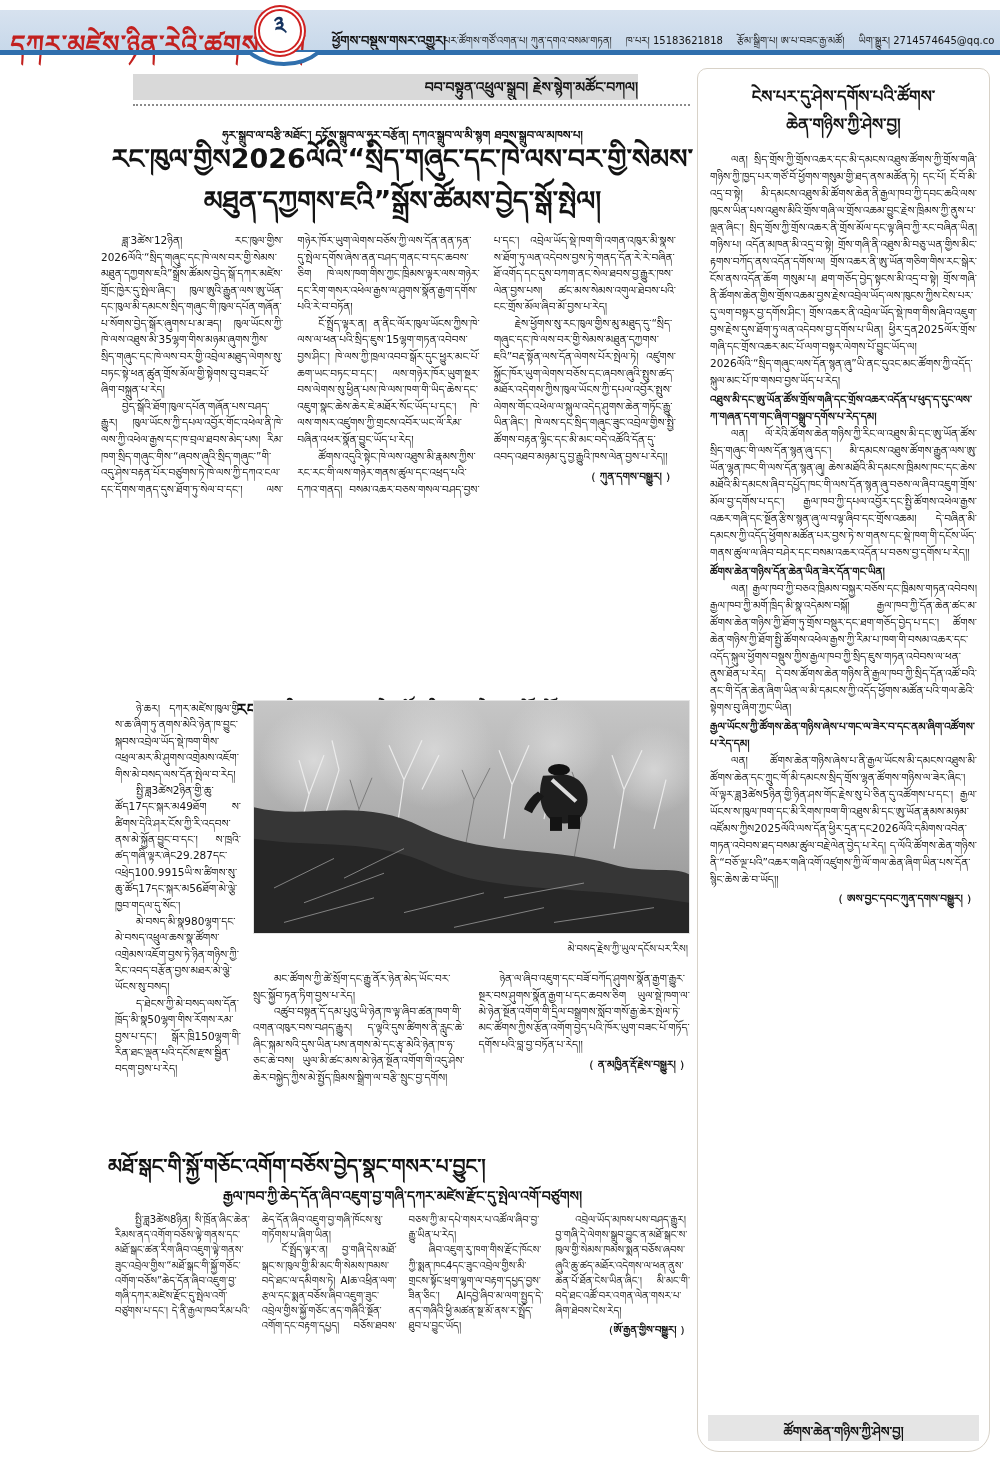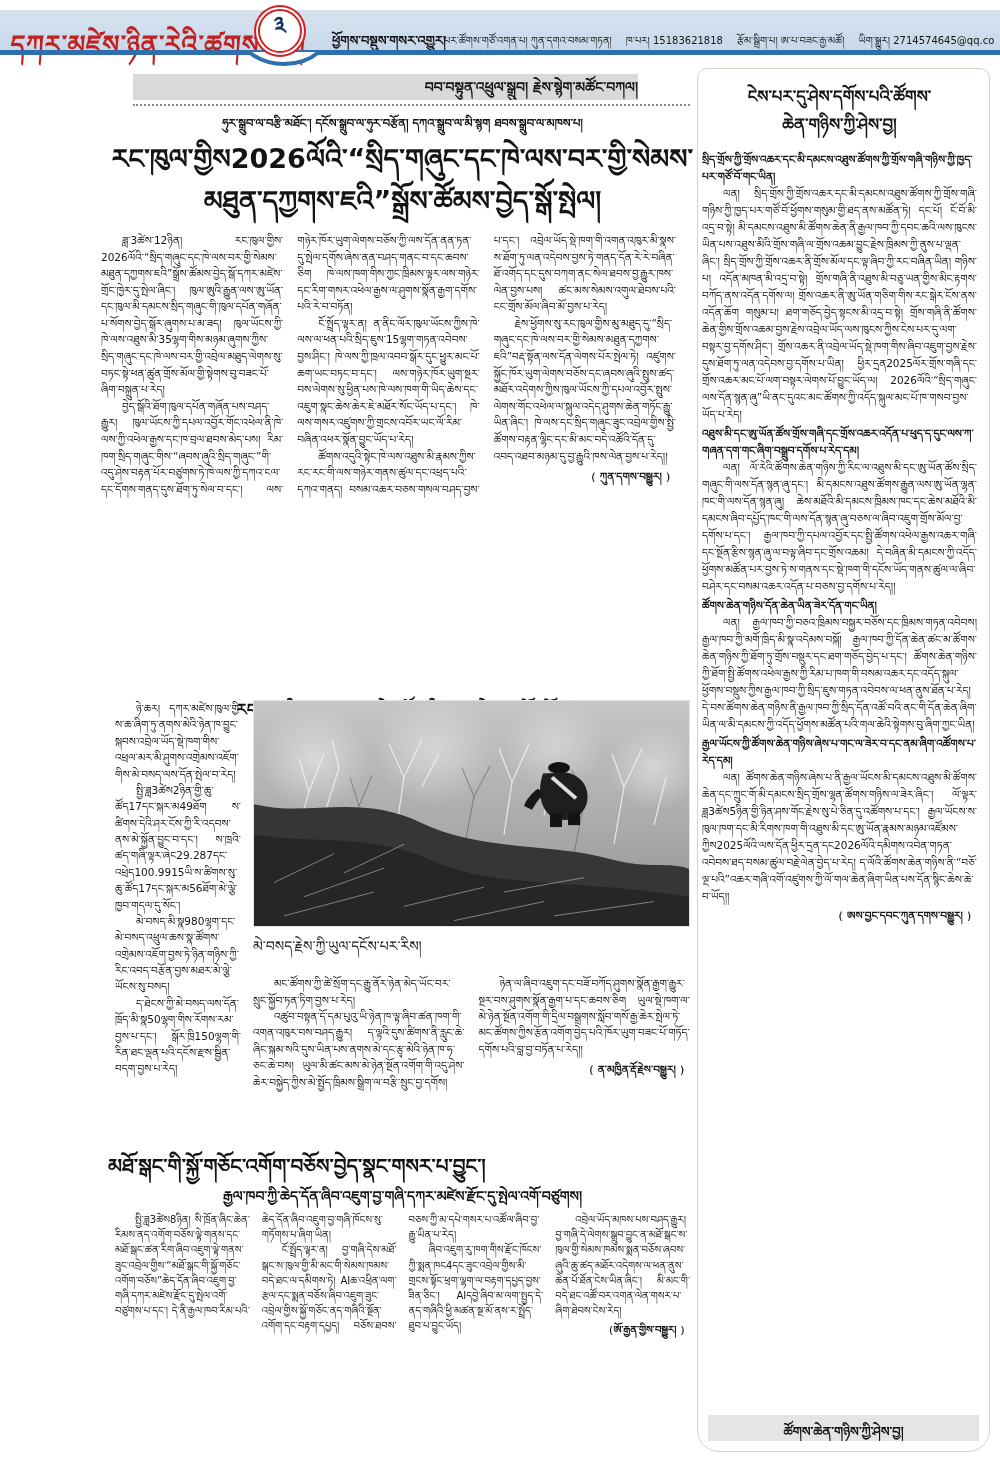--- a/index.html
+++ b/index.html
@@ -17,50 +17,50 @@
         color:#15335f;font-size:23px;font-weight:bold;z-index:3;}
   .section-name{position:absolute;left:332px;top:26px;font-size:13px;font-weight:bold;white-space:nowrap;}
   .staff{position:absolute;left:432px;top:29px;right:6px;display:flex;gap:14px;font-size:10px;white-space:nowrap;overflow:hidden;padding-left:12px;}
   .rule{position:absolute;left:0;top:50px;width:1000px;height:5px;background:#2f6fad;}
   .curve{position:absolute;left:248px;top:50px;width:72px;height:20px;z-index:2;}
 
   
   .slogan-bar{position:absolute;left:133px;top:74px;width:505px;height:26px;background:#d9d9d9;
         text-align:right;font-weight:bold;font-size:14px;line-height:26px;overflow:hidden;}
   .dotted{position:absolute;left:133px;top:104px;width:557px;border-top:2px dotted #8a8a8a;}
-  .slogan2{position:absolute;left:115px;top:110px;width:575px;text-align:center;
+  .slogan2{position:absolute;left:115px;top:122px;width:575px;text-align:center;
         font-weight:bold;font-size:11.5px;white-space:nowrap;overflow:hidden;}
 
   
   .h1{position:absolute;left:108px;top:138px;width:589px;text-align:center;
         font-weight:bold;font-size:27px;line-height:1.55;}
   .a1-body{position:absolute;left:101px;top:232px;width:575px;height:412px;
         column-count:3;column-gap:14px;font-size:10.5px;line-height:1.58;text-align:justify;overflow:hidden;}
   p.tx{margin:0;text-indent:2em;}
   p.attr{margin:4px 0 0;text-align:right;font-weight:bold;text-indent:0;}
 
   
   .h2{position:absolute;left:108px;top:692px;width:589px;text-align:center;font-weight:bold;font-size:16px;font-family:Liberation Serif, serif;}
   .a2-wrap{position:absolute;left:115px;top:700px;width:575px;height:442px;display:flex;gap:12px;}
   .a2-left{width:126px;font-size:10.5px;line-height:1.56;text-align:justify;overflow:hidden;}
   .a2-right{flex:1;display:flex;flex-direction:column;}
   .photo{height:238px;border:1px solid #e4e4e4;background:#a9a9a9;position:relative;overflow:hidden;}
   .photo svg{display:block;width:100%;height:100%;}
-  .caption{text-align:left;font-size:14px;margin:3px 2px 5px 0;}
+  .caption{text-align:right;font-size:10px;margin:3px 2px 5px 0;}
   .a2-below{column-count:2;column-gap:14px;height:176px;font-size:10.5px;line-height:1.56;text-align:justify;overflow:hidden;}
 
   
   .h3{position:absolute;left:108px;top:1144px;width:589px;text-align:left;font-weight:bold;font-size:20px;}
   .h3sub{position:absolute;left:108px;top:1180px;width:589px;text-align:center;font-weight:bold;font-size:14px;}
   .a3-body{position:absolute;left:115px;top:1212px;width:575px;height:235px;
         column-count:4;column-gap:12px;font-size:10px;line-height:1.52;text-align:justify;overflow:hidden;}
 
   
   .sidebar{position:absolute;left:697px;top:68px;width:293px;height:1384px;box-sizing:border-box;
-        border:1px solid #d8d2c8;border-radius:10px 10px 22px 22px;padding:10px 12px 50px 4px;overflow:hidden;background:#fff;}
+        border:1px solid #d8d2c8;border-radius:10px 10px 22px 22px;padding:10px 12px 50px 12px;overflow:hidden;background:#fff;}
   .sb-title{text-align:center;font-weight:bold;font-size:16.5px;line-height:1.7;margin:4px 0 12px;}
   .sidebar p{margin:0;font-size:10.5px;line-height:1.62;text-align:justify;}
   .sidebar p.sb-q{font-weight:bold;text-indent:0;margin-top:2px;}
   .sidebar p.sb-a{text-indent:2em;}
   .sidebar p.sb-att{text-align:right;font-weight:bold;margin-top:2px;}
   .sb-footer{position:absolute;left:10px;right:10px;bottom:10px;height:26px;background:#e5e5e5;
         text-align:center;font-weight:bold;font-size:13px;line-height:34px;overflow:hidden;}
 </style>
 </head>
 <body>
@@ -171,21 +171,20 @@
     <p class="tx">ཞིབ་འཇུག་རུ་ཁག་གིས་རྫོང་ཁོངས་ཀྱི་སྨན་ཁང4དང་ཟུང་འབྲེལ་གྱིས་མི་གྲངས་སྟོང་ཕྲག་ལྷག་ལ་བརྟག་དཔྱད་བྱས་ཟིན་ཅིང་། AIདབྱེ་ཞིབ་མ་ལག་སྤྱད་དེ་ནད་གཞིའི་ཕྱི་མཚན་སྔ་མོ་ནས་ར་སྤྲོད་ཐུབ་པ་བྱུང་ཡོད།</p>
     <p class="tx">འབྲེལ་ཡོད་མཁས་པས་བཤད་རྒྱུར། བྱ་གཞི་དེ་ལེགས་སྒྲུབ་བྱུང་ན་མཐོ་སྒང་ས་ཁུལ་གྱི་སེམས་ཁམས་སྨན་བཅོས་ཞབས་ཞུའི་ཆུ་ཚད་མཐོར་འདེགས་ལ་ཕན་ནུས་ཆེན་པོ་ཐོན་ངེས་ཡིན་ཞིང་། མི་མང་གི་བདེ་ཐང་འཚོ་བར་འགན་ལེན་གསར་པ་ཞིག་ཐེབས་ངེས་རེད།</p>
     <p class="attr">（ཨོ་རྒྱན་གྱིས་བསྒྱུར། ）</p>
   </div>
 
   <div class="sidebar">
     <div class="sb-title">
       <span>ངེས་པར་དུ་ཤེས་དགོས་པའི་ཚོགས་</span><br>
       <span>ཆེན་གཉིས་ཀྱི་ཤེས་བྱ།</span>
     </div>
-    <p class="sb-q">སྲིད་གྲོས་ཀྱི་གྲོས་འཆར་དང་མི་དམངས་འཐུས་ཚོགས་ཀྱི་གྲོས་གཞི་གཉིས་ཀྱི་ཁྱད་པར་གཙོ་བོ་གང་ཡིན།</p>
     <p class="sb-a">ལན།  སྲིད་གྲོས་ཀྱི་གྲོས་འཆར་དང་མི་དམངས་འཐུས་ཚོགས་ཀྱི་གྲོས་གཞི་གཉིས་ཀྱི་ཁྱད་པར་གཙོ་བོ་ཕྱོགས་གསུམ་གྱི་ཐད་ནས་མཚོན་ཏེ། དང་པོ། ངོ་བོ་མི་འདྲ་བ་སྟེ། མི་དམངས་འཐུས་མི་ཚོགས་ཆེན་ནི་རྒྱལ་ཁབ་ཀྱི་དབང་ཆའི་ལས་ཁུངས་ཡིན་པས་འཐུས་མིའི་གྲོས་གཞི་ལ་གྲོས་འཆམ་བྱུང་རྗེས་ཁྲིམས་ཀྱི་ནུས་པ་ལྡན་ཞིང་། སྲིད་གྲོས་ཀྱི་གྲོས་འཆར་ནི་གྲོས་མོལ་དང་ལྟ་ཞིབ་ཀྱི་རང་བཞིན་ཡིན། གཉིས་པ། འདོན་མཁན་མི་འདྲ་བ་སྟེ། གྲོས་གཞི་ནི་འཐུས་མི་བཅུ་ཡན་གྱིས་མིང་རྟགས་བཀོད་ནས་འདོན་དགོས་ལ། གྲོས་འཆར་ནི་ཨུ་ཡོན་གཅིག་གིས་རང་སྒེར་ངོས་ནས་འདོན་ཆོག གསུམ་པ། ཐག་གཅོད་བྱེད་སྟངས་མི་འདྲ་བ་སྟེ། གྲོས་གཞི་ནི་ཚོགས་ཆེན་གྱིས་གྲོས་འཆམ་བྱས་རྗེས་འབྲེལ་ཡོད་ལས་ཁུངས་ཀྱིས་ངེས་པར་དུ་ལག་བསྟར་བྱ་དགོས་ཤིང་། གྲོས་འཆར་ནི་འབྲེལ་ཡོད་སྡེ་ཁག་གིས་ཞིབ་འཇུག་བྱས་རྗེས་དུས་ཐོག་ཏུ་ལན་འདེབས་བྱ་དགོས་པ་ཡིན། ཕྱིར་དྲན2025ལོར་གྲོས་གཞི་དང་གྲོས་འཆར་མང་པོ་ལག་བསྟར་ལེགས་པོ་བྱུང་ཡོད་ལ། 2026ལོའི་“སྲིད་གཞུང་ལས་དོན་སྙན་ཞུ”ཡི་ནང་དུའང་མང་ཚོགས་ཀྱི་འདོད་སྐུལ་མང་པོ་ཁ་གསབ་བྱས་ཡོད་པ་རེད།</p>
     <p class="sb-q">འཐུས་མི་དང་ཨུ་ཡོན་ཚོས་གྲོས་གཞི་དང་གྲོས་འཆར་འདོན་པ་ཕུད་ད་དུང་ལས་ཀ་གཞན་དག་གང་ཞིག་བསྒྲུབ་དགོས་པ་རེད་དམ།</p>
     <p class="sb-a">ལན།  ལོ་རེའི་ཚོགས་ཆེན་གཉིས་ཀྱི་རིང་ལ་འཐུས་མི་དང་ཨུ་ཡོན་ཚོས་སྲིད་གཞུང་གི་ལས་དོན་སྙན་ཞུ་དང་། མི་དམངས་འཐུས་ཚོགས་རྒྱུན་ལས་ཨུ་ཡོན་ལྷན་ཁང་གི་ལས་དོན་སྙན་ཞུ། ཆེས་མཐོའི་མི་དམངས་ཁྲིམས་ཁང་དང་ཆེས་མཐོའི་མི་དམངས་ཞིབ་དཔྱོད་ཁང་གི་ལས་དོན་སྙན་ཞུ་བཅས་ལ་ཞིབ་འཇུག་གྲོས་མོལ་བྱ་དགོས་པ་དང་། རྒྱལ་ཁབ་ཀྱི་དཔལ་འབྱོར་དང་སྤྱི་ཚོགས་འཕེལ་རྒྱས་འཆར་གཞི་དང་སྔོན་རྩིས་སྙན་ཞུ་ལ་བལྟ་ཞིབ་དང་གྲོས་འཆམ། དེ་བཞིན་མི་དམངས་ཀྱི་འདོད་ཕྱོགས་མཚོན་པར་བྱས་ཏེ་ས་གནས་དང་སྡེ་ཁག་གི་དངོས་ཡོད་གནས་ཚུལ་ལ་ཞིབ་བཤེར་དང་བསམ་འཆར་འདོན་པ་བཅས་བྱ་དགོས་པ་རེད།།</p>
     <p class="sb-q">ཚོགས་ཆེན་གཉིས་དོན་ཆེན་ཡིན་ཟེར་དོན་གང་ཡིན།</p>
     <p class="sb-a">ལན།  རྒྱལ་ཁབ་ཀྱི་བཅའ་ཁྲིམས་བསྐྱར་བཅོས་དང་ཁྲིམས་གཏན་འབེབས། རྒྱལ་ཁབ་ཀྱི་མགོ་ཁྲིད་མི་སྣ་འདེམས་བསྐོ། རྒྱལ་ཁབ་ཀྱི་དོན་ཆེན་ཚང་མ་ཚོགས་ཆེན་གཉིས་ཀྱི་ཐོག་ཏུ་གྲོས་བསྡུར་དང་ཐག་གཅོད་བྱེད་པ་དང་། ཚོགས་ཆེན་གཉིས་ཀྱི་ཐོག་སྤྱི་ཚོགས་འཕེལ་རྒྱས་ཀྱི་རིམ་པ་ཁག་གི་བསམ་འཆར་དང་འདོད་སྐུལ་ཕྱོགས་བསྡུས་ཀྱིས་རྒྱལ་ཁབ་ཀྱི་སྲིད་ཇུས་གཏན་འབེབས་ལ་ཕན་ནུས་ཐོན་པ་རེད། དེ་བས་ཚོགས་ཆེན་གཉིས་ནི་རྒྱལ་ཁབ་ཀྱི་སྲིད་དོན་འཚོ་བའི་ནང་གི་དོན་ཆེན་ཞིག་ཡིན་ལ་མི་དམངས་ཀྱི་འདོད་ཕྱོགས་མཚོན་པའི་གལ་ཆེའི་སྟེགས་བུ་ཞིག་ཀྱང་ཡིན།</p>
     <p class="sb-q">རྒྱལ་ཡོངས་ཀྱི་ཚོགས་ཆེན་གཉིས་ཞེས་པ་གང་ལ་ཟེར་བ་དང་ནམ་ཞིག་འཚོགས་པ་རེད་དམ།</p>
     <p class="sb-a">ལན།  ཚོགས་ཆེན་གཉིས་ཞེས་པ་ནི་རྒྱལ་ཡོངས་མི་དམངས་འཐུས་མི་ཚོགས་ཆེན་དང་ཀྲུང་གོ་མི་དམངས་སྲིད་གྲོས་ལྷན་ཚོགས་གཉིས་ལ་ཟེར་ཞིང་། ལོ་ལྟར་ཟླ3ཚེས5ཉིན་གྱི་ཉིན་ཤས་གོང་རྗེས་སུ་པེ་ཅིན་དུ་འཚོགས་པ་དང་། རྒྱལ་ཡོངས་ས་ཁུལ་ཁག་དང་མི་རིགས་ཁག་གི་འཐུས་མི་དང་ཨུ་ཡོན་རྣམས་མཉམ་འཛོམས་ཀྱིས2025ལོའི་ལས་དོན་ཕྱིར་དྲན་དང2026ལོའི་དམིགས་འབེན་གཏན་འབེབས་ཐད་བསམ་ཚུལ་བརྗེ་ལེན་བྱེད་པ་རེད། ད་ལོའི་ཚོགས་ཆེན་གཉིས་ནི་“བཅོ་ལྔ་པའི”འཆར་གཞི་འགོ་འཛུགས་ཀྱི་ལོ་གལ་ཆེན་ཞིག་ཡིན་པས་དོན་སྙིང་ཆེས་ཆེ་བ་ཡོད།།</p>
     <p class="sb-att">（ ཨས་བྱང་དབང་ཀུན་དགས་བསྒྱུར། ）</p>
     <div class="sb-footer">ཚོགས་ཆེན་གཉིས་ཀྱི་ཤེས་བྱ།</div>
   </div>

